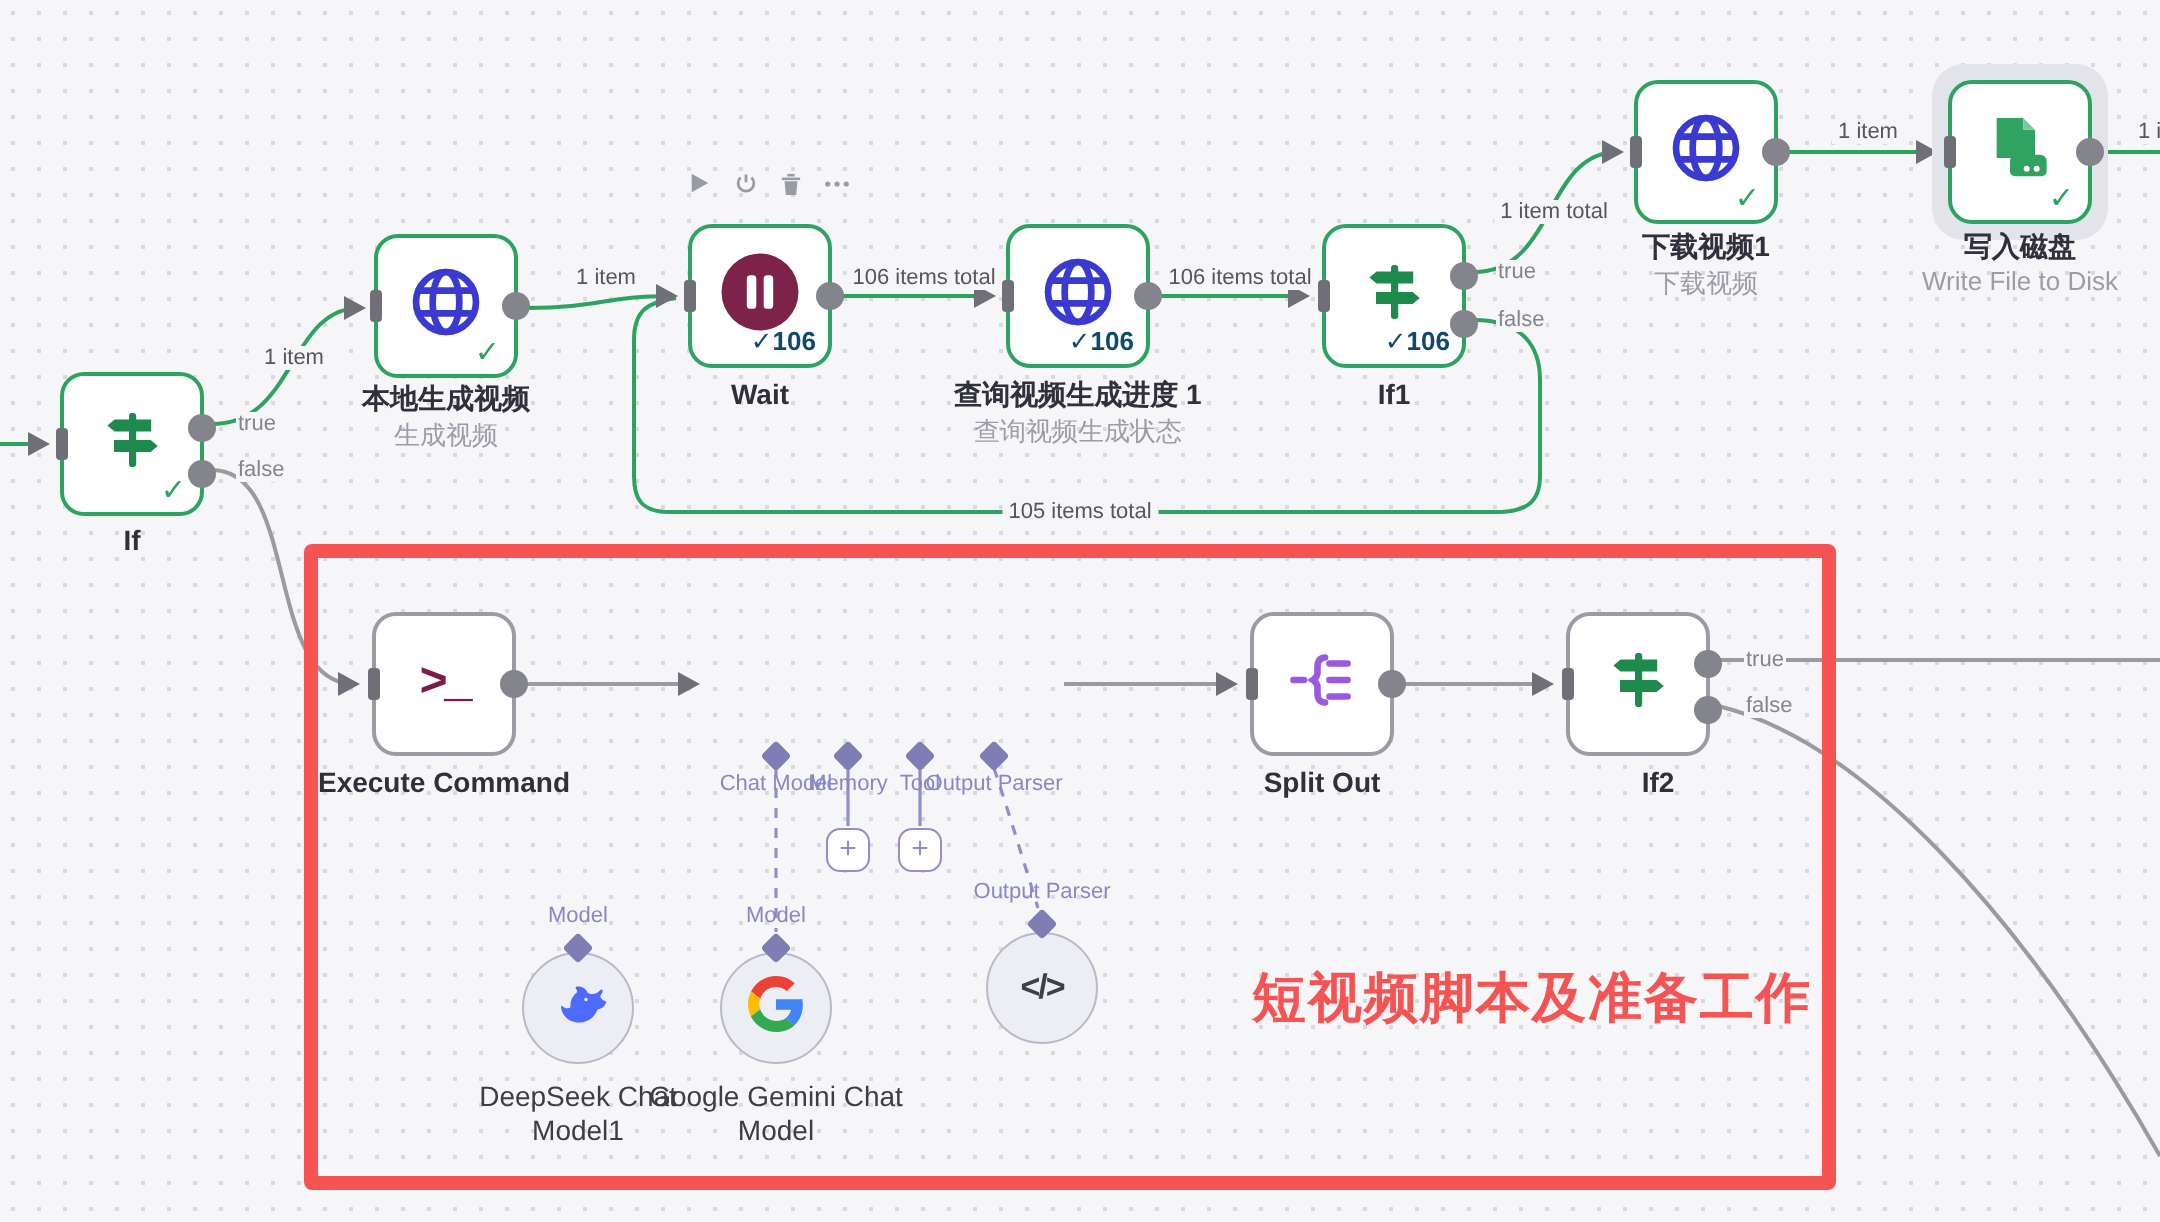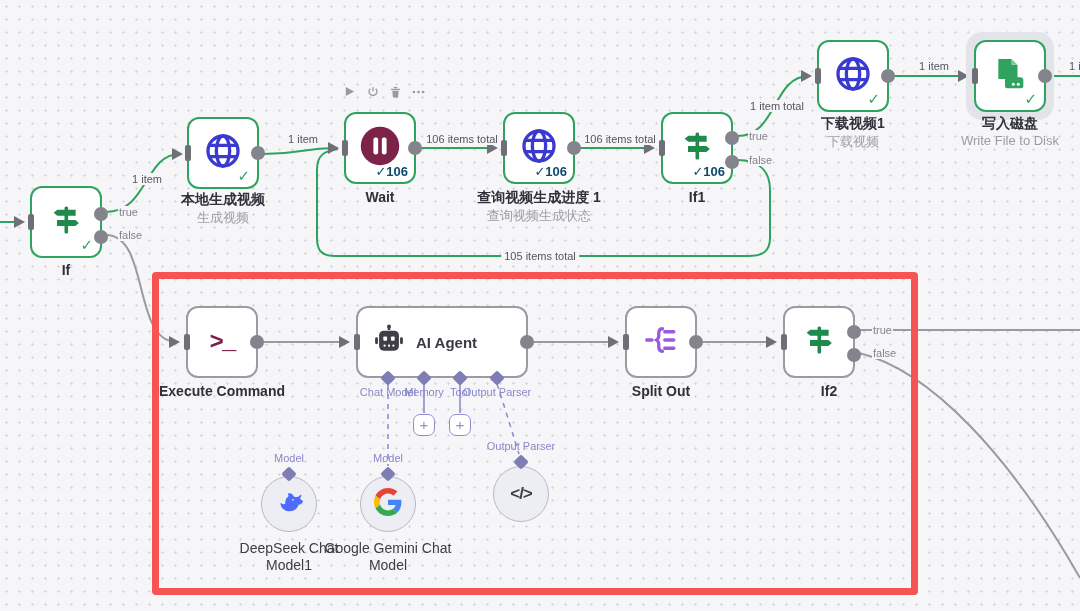--- a/index.html
+++ b/index.html
@@ -74,20 +74,21 @@
       <polygon points="801,70 801,82 812,76"></polygon>
       <polygon points="958,70 958,82 969,76"></polygon>
       <polygon points="169,336 169,348 180,342"></polygon>
       <polygon points="339,336 339,348 350,342"></polygon>
       <polygon points="608,336 608,348 619,342"></polygon>
       <polygon points="766,336 766,348 777,342"></polygon>
     </g>
   </svg>
 
   <div class="red-rect"></div>
+  <div class="annotation">短视频脚本及准备工作</div>
 
   <span class="edge-label" style="left:147px;top:173px;">1 item</span>
   <span class="edge-label" style="left:303px;top:133px;">1 item</span>
   <span class="edge-label" style="left:462px;top:133px;">106 items total</span>
   <span class="edge-label" style="left:620px;top:133px;">106 items total</span>
   <span class="edge-label" style="left:777px;top:100px;">1 item total</span>
   <span class="edge-label" style="left:934px;top:60px;">1 item</span>
   <span class="edge-label noc" style="left:1066px;top:60px;">1 i</span>
   <span class="edge-label" style="left:540px;top:250px;">105 items total</span>
 
@@ -216,37 +217,20 @@
   <div class="node-label" style="left:1010px;top:115px;">写入磁盘</div>
   <div class="node-sub" style="left:1010px;top:133px;">Write File to Disk</div>
 
   <div class="node" style="left:186px;top:306px;">
     <span class="in-bar"></span>
     <span class="term">&gt;_</span>
     <span class="out-dot"></span>
   </div>
   <div class="node-label" style="left:222px;top:383px;">Execute Command</div>
 
-  <div class="node agent" style="left:356px;top:306px;">
-    <span class="in-bar"></span>
-    <span><svg width="34" height="34" viewBox="0 0 24 24">
-          <rect x="11.1" y="2" width="1.8" height="3" fill="#3f3f46"></rect>
-          <circle cx="12" cy="2.4" r="1.4" fill="#3f3f46"></circle>
-          <rect x="2.2" y="10" width="2" height="5" rx="1" fill="#3f3f46"></rect>
-          <rect x="19.8" y="10" width="2" height="5" rx="1" fill="#3f3f46"></rect>
-          <rect x="5" y="5.5" width="14" height="14" rx="3.2" fill="#3f3f46"></rect>
-          <rect x="8" y="9.5" width="2.6" height="3" rx="0.6" fill="#fff"></rect>
-          <rect x="13.4" y="9.5" width="2.6" height="3" rx="0.6" fill="#fff"></rect>
-          <circle cx="8.9" cy="16" r="0.8" fill="#fff"></circle>
-          <circle cx="12" cy="16" r="0.8" fill="#fff"></circle>
-          <circle cx="15.1" cy="16" r="0.8" fill="#fff"></circle>
-        </svg></span>
-    <span class="agent-title">AI Agent</span>
-    <span class="out-dot"></span>
-  </div>
 
   <span class="diamond" style="left:388px;top:378px;"></span>
   <span class="diamond" style="left:424px;top:378px;"></span>
   <span class="diamond" style="left:460px;top:378px;"></span>
   <span class="diamond" style="left:497px;top:378px;"></span>
   <span class="port-label" style="left:388px;top:386px;">Chat Model</span>
   <span class="port-label" style="left:424px;top:386px;">Memory</span>
   <span class="port-label" style="left:460px;top:386px;">Tool</span>
   <span class="port-label" style="left:497px;top:386px;">Output Parser</span>
   <span class="plus-btn" style="left:413px;top:414px;"><span>+</span></span>

